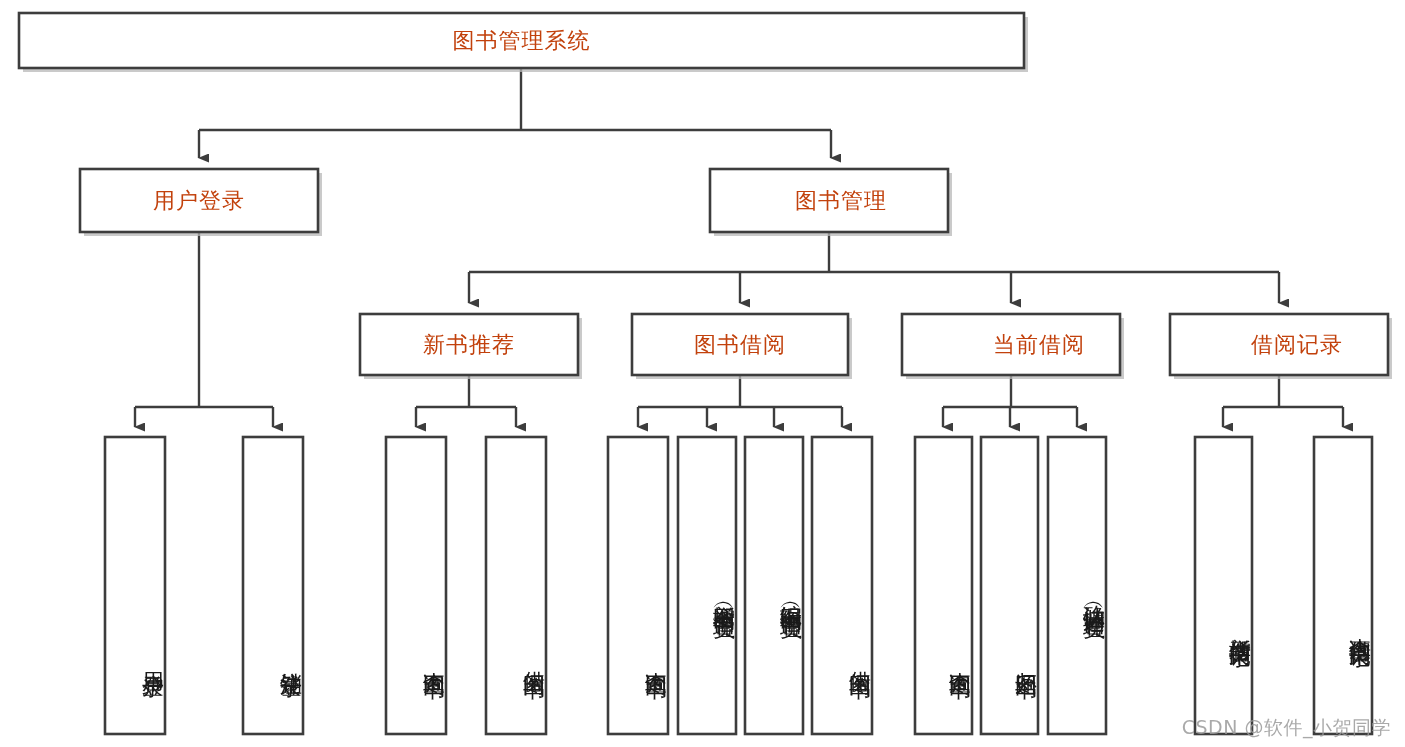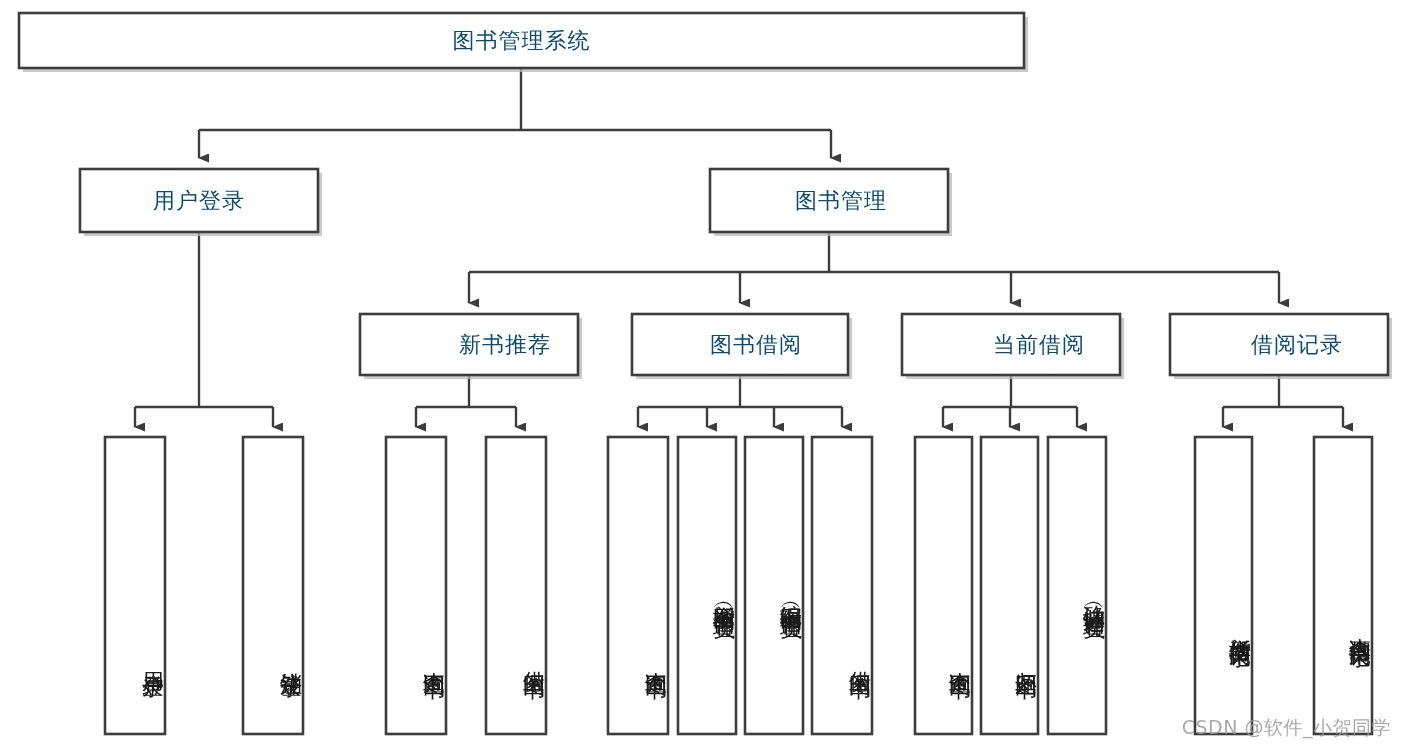--- a/index.html
+++ b/index.html
@@ -53,21 +53,21 @@
     letter-spacing: 2px;
     pointer-events: none;
     white-space: nowrap;
   }
   .hlabel-wrap {
     position: absolute;
     display: flex;
     align-items: center;
     justify-content: center;
     font-size: 22px;
-    color: #0c4a6e;
+    color: #c2410c;
     letter-spacing: 1px;
     pointer-events: none;
     white-space: nowrap;
     border-radius: 21px;
   }
   #watermark {
     position: absolute;
     right: 14px;
     bottom: 6px;
     font-size: 19px;
@@ -170,22 +170,22 @@
       <rect class="node-box" x="1195" y="437" width="57" height="297"></rect>
       <rect class="node-box" x="1314" y="437" width="58" height="297"></rect>
     </g>
   </svg>
 
   <div class="hlabel-wrap" style="left:19px; top:13px; width:1005px; height:55px;">图书管理系统</div>
 
   <div class="hlabel-wrap" style="left:80px; top:169px; width:238px; height:63px;">用户登录</div>
   <div class="hlabel-wrap" style="left:710px; top:169px; width:238px; height:63px;padding-left:12px;">图书管理</div>
 
-  <div class="hlabel-wrap" style="left:360px; top:314px; width:218px; height:61px;padding-left:36px;">新书推荐</div>
-  <div class="hlabel-wrap" style="left:632px; top:314px; width:216px; height:61px;padding-left:16px;">图书借阅</div>
+  <div class="hlabel-wrap" style="left:360px; top:314px; width:218px; height:61px;">新书推荐</div>
+  <div class="hlabel-wrap" style="left:632px; top:314px; width:216px; height:61px;">图书借阅</div>
   <div class="hlabel-wrap" style="left:952px; top:314px; width:174px; height:61px;">当前借阅</div>
   <div class="hlabel-wrap" style="left:1170px; top:314px; width:254px; height:61px;">借阅记录</div>
 
   <div class="vlabel-wrap" style="left:105px; top:437px; width:60px; height:297px; padding-top:72px;">用户登录</div>
   <div class="vlabel-wrap" style="left:243px; top:437px; width:60px; height:297px; padding-top:72px;">注销登录</div>
   <div class="vlabel-wrap" style="left:386px; top:437px; width:60px; height:297px; padding-top:72px;">查询图书</div>
   <div class="vlabel-wrap" style="left:486px; top:437px; width:60px; height:297px; padding-top:72px;">借阅图书</div>
   <div class="vlabel-wrap" style="left:608px; top:437px; width:60px; height:297px; padding-top:72px;">查询图书</div>
   <div class="vlabel-wrap" style="left:678px; top:437px; width:58px; height:297px; padding-top:10px;">新增图书（管理员）</div>
   <div class="vlabel-wrap" style="left:745px; top:437px; width:58px; height:297px; padding-top:10px;">编辑图书（管理员）</div>

